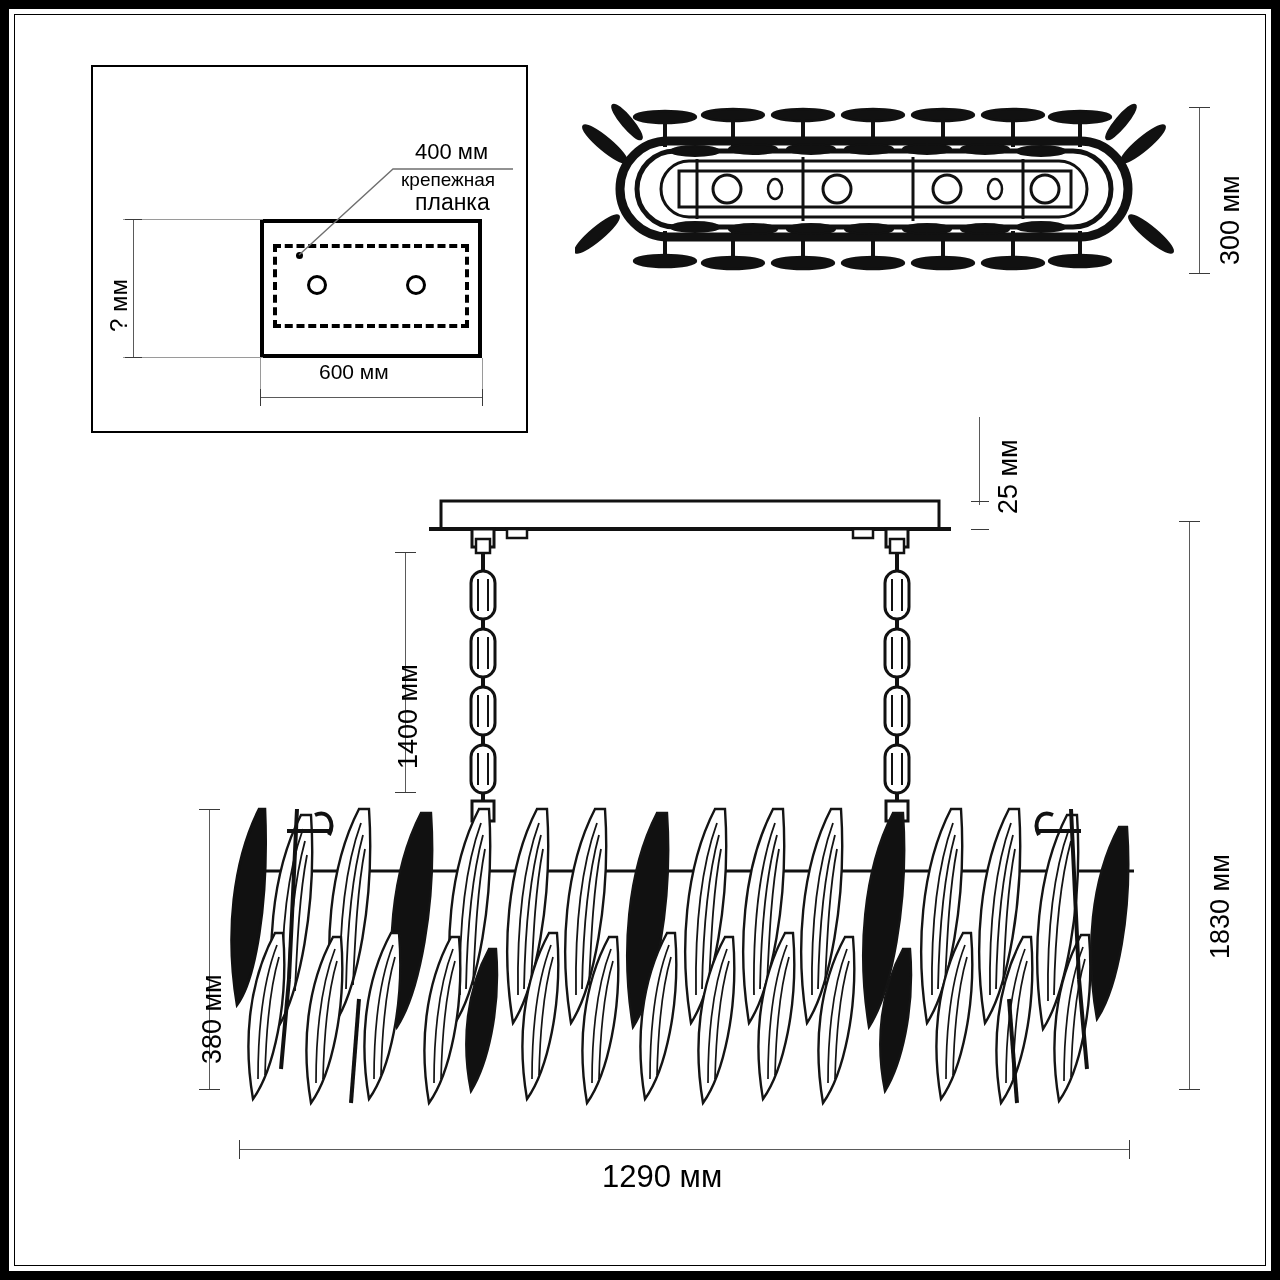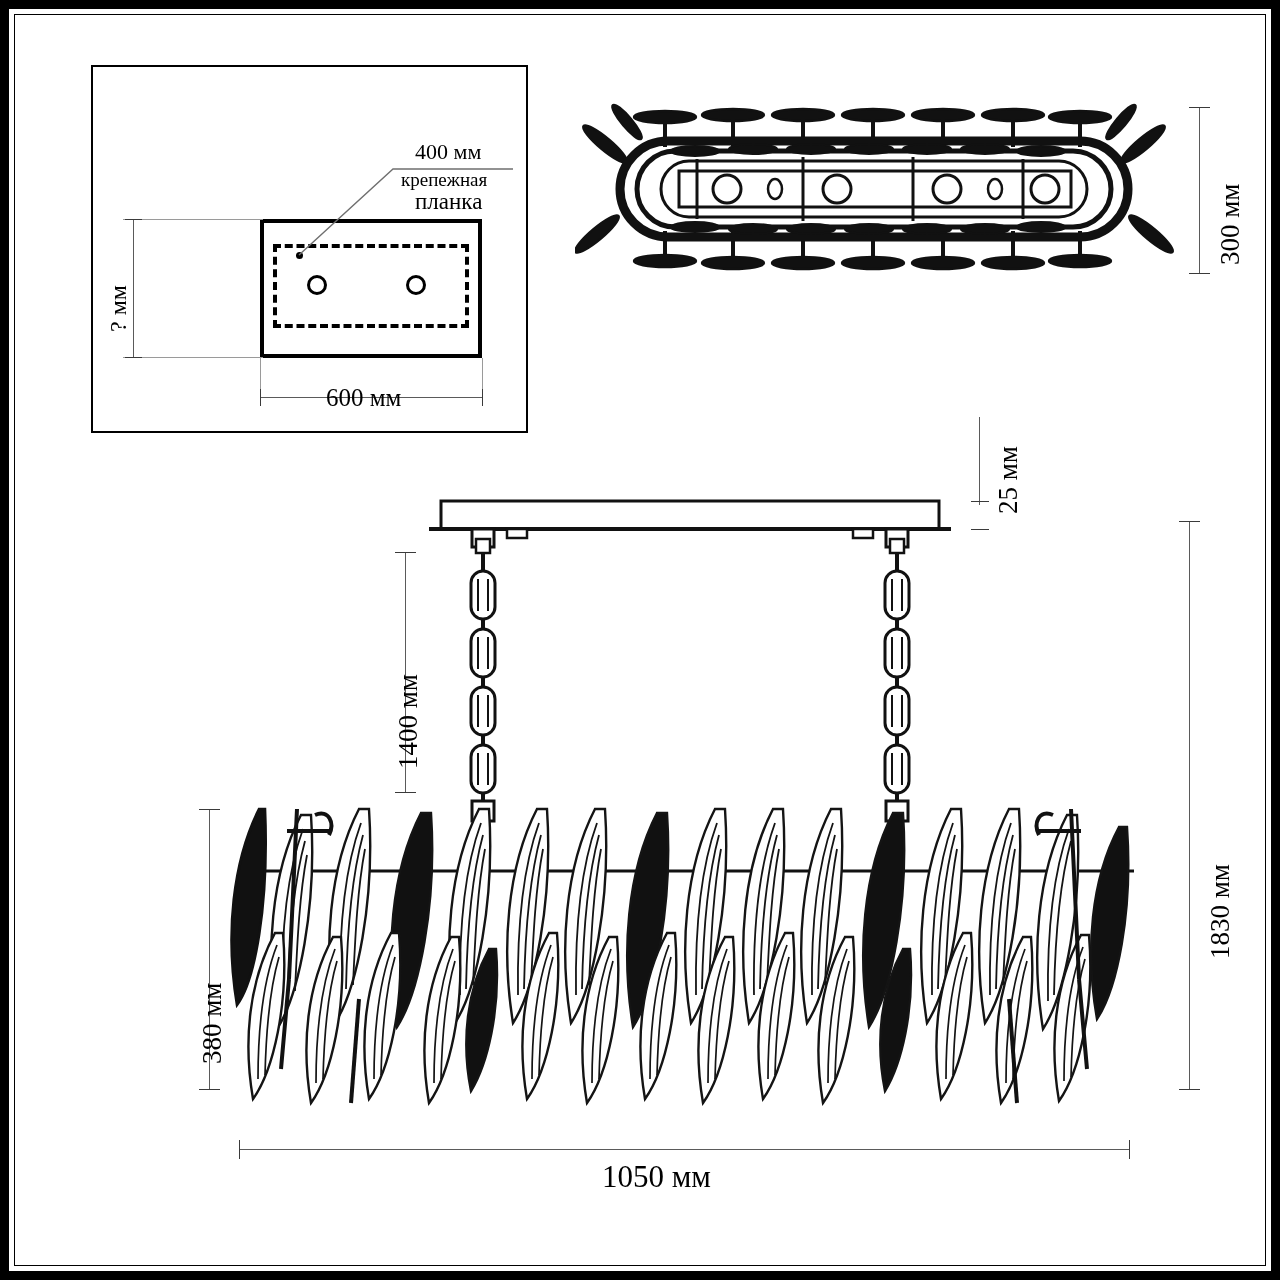--- a/index.html
+++ b/index.html
@@ -4,21 +4,20 @@
 <style>
   html,body{margin:0;padding:0;background:#ffffff;}
   body{
     font-family:"Liberation Sans", sans-serif;
     width:1280px;height:1280px;overflow:hidden;
   }
   #page{
     position:relative;width:1280px;height:1280px;
     background:#ffffff;box-sizing:border-box;
     border:9px solid #000000;
-    font-family:Liberation Serif, serif;
   }
   #inner-frame{
     position:absolute;left:5px;top:5px;right:5px;bottom:5px;
     border:1.5px solid #000000;box-sizing:border-box;
   }
   .abs{position:absolute;}
 
   
   .dimline-h{position:absolute;height:0;border-top:1.5px solid #5a5a5a;}
   .dimline-v{position:absolute;width:0;border-left:1.5px solid #5a5a5a;}
@@ -81,21 +80,21 @@
     <div class="dimline-v" style="left:40px;top:152px;height:139px;"></div>
     <div class="tick-h" style="left:32px;top:152px;width:17px;"></div>
     <div class="tick-h" style="left:32px;top:290px;width:17px;"></div>
     <div class="dimtext rot90" style="left:12px;top:265px;font-size:24px;">? мм</div>
 
     <div class="extline-v" style="left:167px;top:291px;height:45px;"></div>
     <div class="extline-v" style="left:389px;top:291px;height:45px;"></div>
     <div class="dimline-h" style="left:167px;top:330px;width:222px;"></div>
     <div class="tick-v" style="left:167px;top:322px;height:17px;"></div>
     <div class="tick-v" style="left:389px;top:322px;height:17px;"></div>
-    <div class="dimtext" style="left:233px;top:293px;font-size:25px;margin-top:24px;">600 мм</div>
+    <div class="dimtext" style="left:226px;top:293px;font-size:21px;">600 мм</div>
   </div>
 
   <div class="abs" id="topview">
     <svg viewBox="0 0 600 200" width="600" height="200">
       <defs>
         <g id="blade-h">
           <ellipse cx="0" cy="0" rx="30" ry="5.5" fill="#111"></ellipse>
         </g>
       </defs>
 
@@ -576,15 +575,15 @@
     <div class="dimtext rot90" style="left:8px;top:585px;font-size:27px;">380 мм</div>
 
     <div class="dimline-v" style="left:1000px;top:42px;height:568px;"></div>
     <div class="tick-h" style="left:990px;top:42px;width:21px;"></div>
     <div class="tick-h" style="left:990px;top:610px;width:21px;"></div>
     <div class="dimtext rot90" style="left:1016px;top:480px;font-size:27px;">1830 мм</div>
 
     <div class="dimline-h" style="left:50px;top:670px;width:890px;"></div>
     <div class="tick-v" style="left:50px;top:661px;height:19px;"></div>
     <div class="tick-v" style="left:940px;top:661px;height:19px;"></div>
-    <div class="dimtext" style="left:413px;top:680px;font-size:31px;">1050 мм</div>
+    <div class="dimtext" style="left:413px;top:680px;font-size:31px;">1290 мм</div>
   </div>
 </div>
 
 </body></html>

